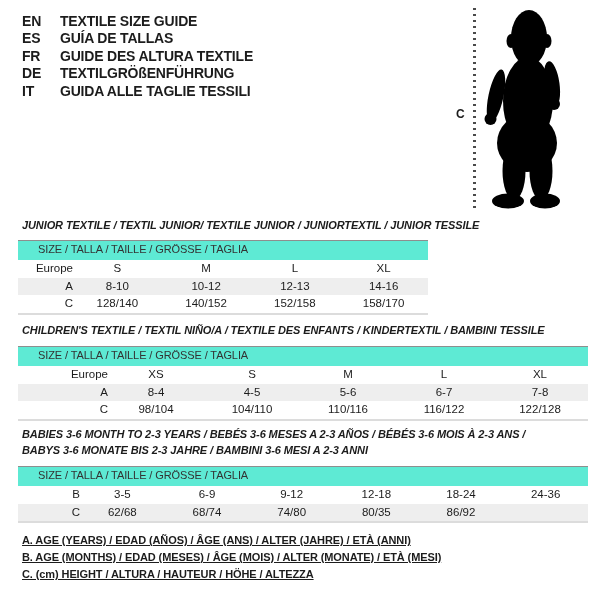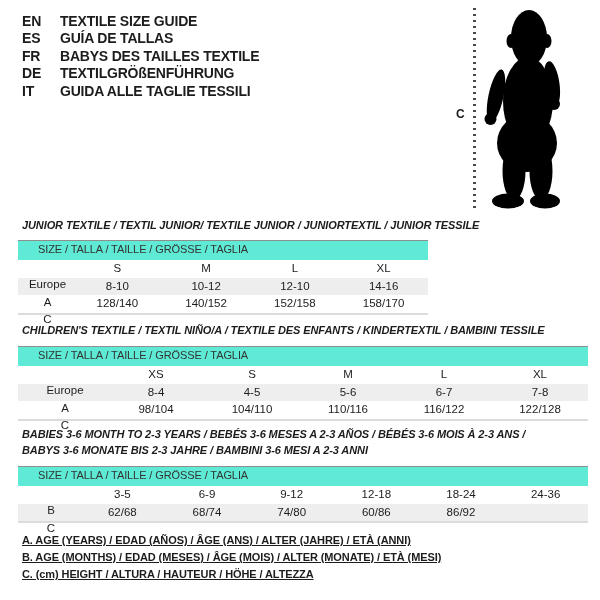--- a/index.html
+++ b/index.html
@@ -24,21 +24,21 @@
     position:absolute;left:22px;font-size:11px;font-weight:bold;letter-spacing:-0.1px;
     white-space:nowrap;line-height:16px;font-style:italic;
   }
   .tbl{position:absolute;left:18px;border-bottom:2px solid #dcdcdc;}
   .tbl-head{
     height:20px;line-height:17px;background:#5eead4;border-top:1px solid #8e8e8e;
     padding-left:20px;font-size:11px;color:#333;letter-spacing:-0.1px;box-sizing:border-box;
   }
   .tbl-row{display:grid;height:17.5px;line-height:17.5px;font-size:11.5px;}
   .tbl-row.alt{background:#eeeeee;}
-  .tbl-row .lbl{text-align:center;padding-left:4px;margin-top:16px;}
+  .tbl-row .lbl{text-align:right;padding-left:4px;}
   .tbl-row .cell{text-align:center;}
   .cols4{grid-template-columns:55px repeat(4,1fr);}
   .cols5{grid-template-columns:90px repeat(5,1fr);}
   .cols6{grid-template-columns:62px repeat(6,1fr);}
   #tbl-junior{width:410px;top:240px;}
   #title-junior{top:217px;}
   #tbl-children{width:570px;top:346px;}
   #title-children{top:322px;}
   #tbl-babies{width:570px;top:466px;}
   #title-babies-1{top:426px;}
@@ -56,21 +56,21 @@
     <div class="lang-row">
       <span class="lang-code">EN</span>
       <span class="lang-title">TEXTILE SIZE GUIDE</span>
     </div>
     <div class="lang-row">
       <span class="lang-code">ES</span>
       <span class="lang-title">GUÍA DE TALLAS</span>
     </div>
     <div class="lang-row">
       <span class="lang-code">FR</span>
-      <span class="lang-title">BABYS DES TAILLES TEXTILE</span>
+      <span class="lang-title">GUIDE DES ALTURA TEXTILE</span>
     </div>
     <div class="lang-row">
       <span class="lang-code">DE</span>
       <span class="lang-title">TEXTILGRÖßENFÜHRUNG</span>
     </div>
     <div class="lang-row">
       <span class="lang-code">IT</span>
       <span class="lang-title">GUIDA ALLE TAGLIE TESSILI</span>
     </div>
   </div>
@@ -104,21 +104,21 @@
       <div class="lbl">Europe</div>
       <div class="cell">S</div>
       <div class="cell">M</div>
       <div class="cell">L</div>
       <div class="cell">XL</div>
     </div>
     <div class="tbl-row cols4 alt">
       <div class="lbl">A</div>
       <div class="cell">8-10</div>
       <div class="cell">10-12</div>
-      <div class="cell">12-10</div>
+      <div class="cell">12-13</div>
       <div class="cell">14-16</div>
     </div>
     <div class="tbl-row cols4">
       <div class="lbl">C</div>
       <div class="cell">128/140</div>
       <div class="cell">140/152</div>
       <div class="cell">152/158</div>
       <div class="cell">158/170</div>
     </div>
   </div>
@@ -163,21 +163,21 @@
       <div class="cell">9-12</div>
       <div class="cell">12-18</div>
       <div class="cell">18-24</div>
       <div class="cell">24-36</div>
     </div>
     <div class="tbl-row cols6 alt">
       <div class="lbl">C</div>
       <div class="cell">62/68</div>
       <div class="cell">68/74</div>
       <div class="cell">74/80</div>
-      <div class="cell">60/86</div>
+      <div class="cell">80/35</div>
       <div class="cell">86/92</div>
     </div>
   </div>
 
   <div id="notes">
     <div class="note-line">A. AGE (YEARS) / EDAD (AÑOS) / ÂGE (ANS) / ALTER (JAHRE) / ETÀ (ANNI)</div>
     <div class="note-line">B. AGE (MONTHS) / EDAD (MESES) / ÂGE (MOIS) / ALTER (MONATE) / ETÀ (MESI)</div>
     <div class="note-line">C. (cm) HEIGHT / ALTURA / HAUTEUR / HÖHE / ALTEZZA</div>
   </div>
 

